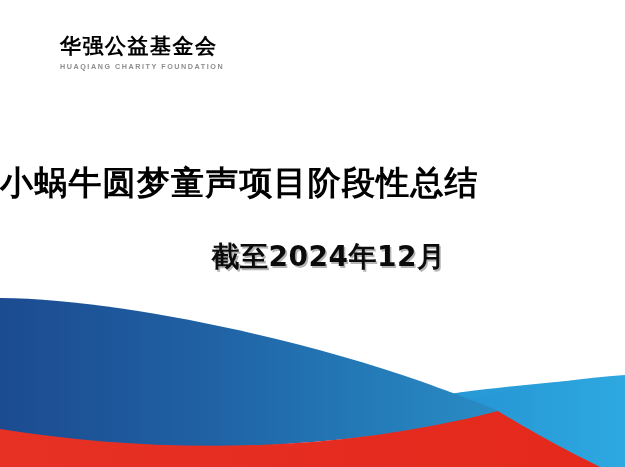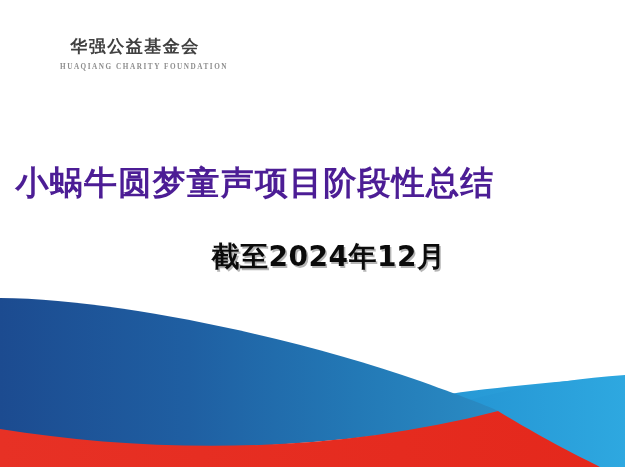--- a/index.html
+++ b/index.html
@@ -34,50 +34,48 @@
     height: 62px;
   }
   .logo-text-wrap {
     position: absolute;
     left: 48px;
     top: 20px;
     width: 150px;
   }
   .logo-cn {
     font-family: "DejaVu Sans", "Liberation Sans", sans-serif;
-    font-size: 17px;
+    font-size: 21px;
     font-weight: bold;
-    color: #404040;
+    color: #000000;
     letter-spacing: 1.5px;
     line-height: 24px;
     white-space: nowrap;
-    text-align: center;
   }
   .logo-en {
-    font-family: Liberation Serif, serif;
+    font-family: Liberation Sans, sans-serif;
     font-size: 7.2px;
     font-weight: bold;
     color: #8d8d8d;
     letter-spacing: 1.55px;
     line-height: 12px;
     margin-top: 3px;
     white-space: nowrap;
   }
 
   
   .title-main {
     position: absolute;
     left: 0;
     top: 163px;
     width: 510px;
-    text-align: center;
     font-family: "DejaVu Sans", "Liberation Sans", sans-serif;
     font-size: 33px;
     font-weight: bold;
-    color: #4c1d95;
+    color: #000000;
     letter-spacing: 1.2px;
     line-height: 40px;
     white-space: nowrap;
   }
   .title-sub {
     position: absolute;
     left: 0;
     top: 240px;
     width: 625px;
     text-align: center;

